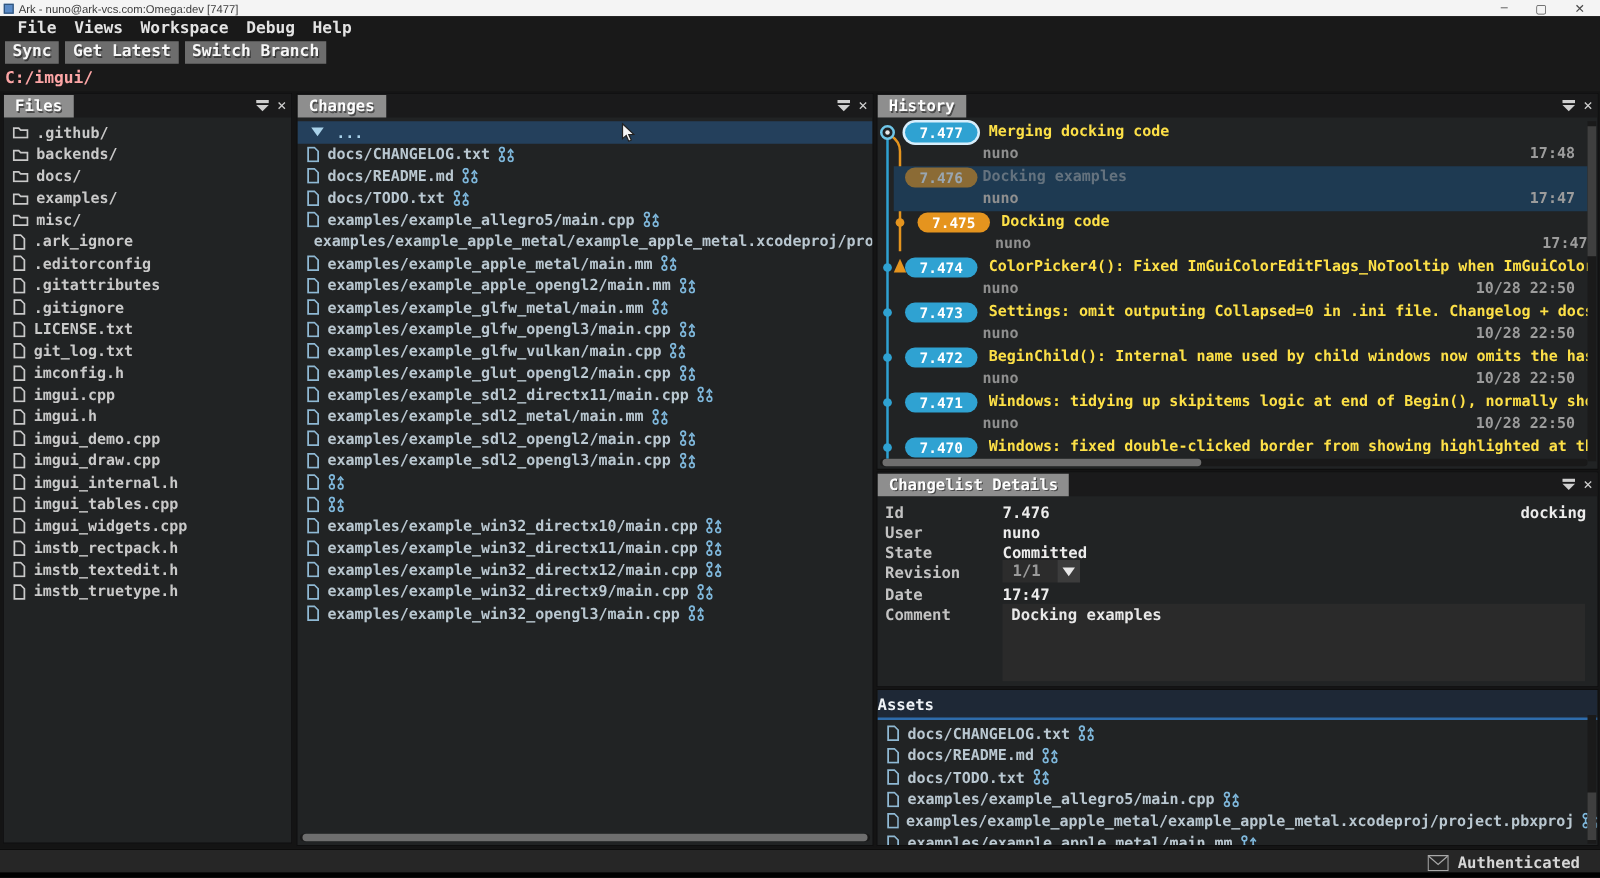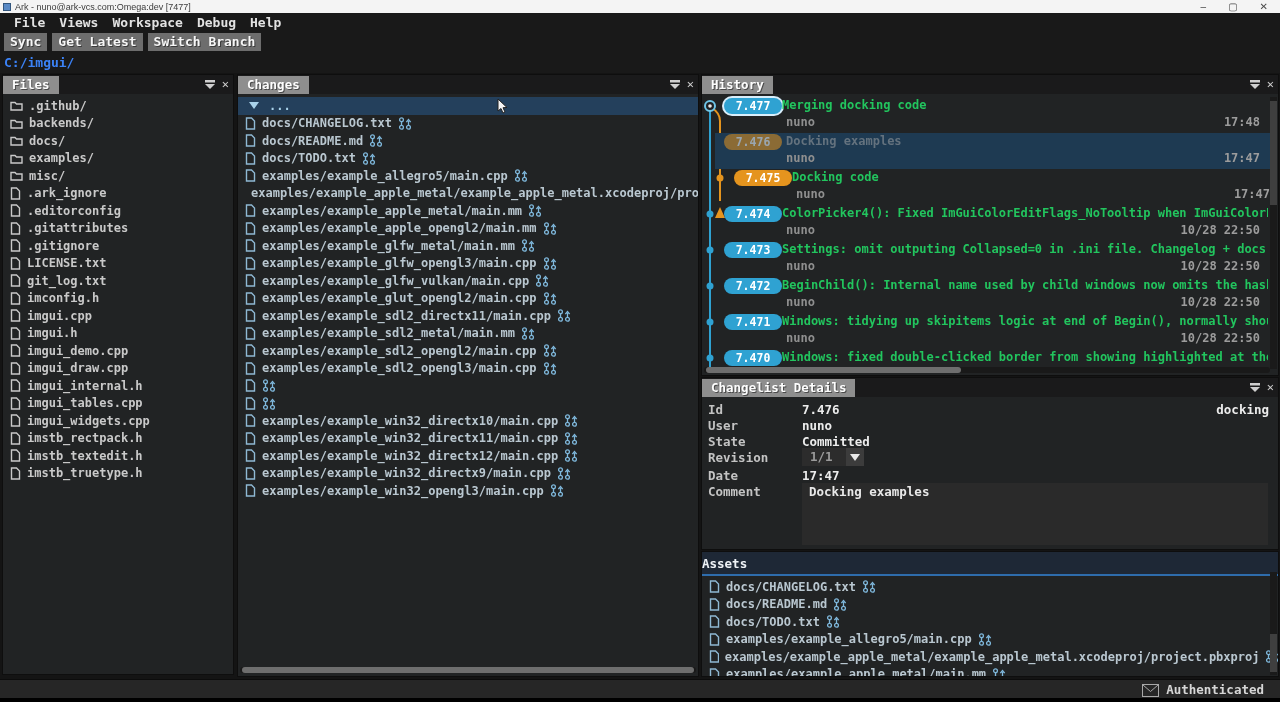--- a/index.html
+++ b/index.html
@@ -18,21 +18,21 @@
              display:flex; align-items:center; padding-left:7px; }
   .menu-item { color:#e3e3e3; font-size:13px; font-weight:bold; padding:0 7px; }
 
   #toolbar { position:absolute; left:0; top:32px; width:1280px; height:20px; background:#191919;
              display:flex; align-items:center; gap:5px; padding-left:4px; }
   .tool-btn { background:#6d6d6d; color:#f6f6f6; font-size:13px; font-weight:bold;
               padding:1px 6px 2px; text-shadow:1px 1px 0 #3a3a3a; }
 
   #pathrow { position:absolute; left:0; top:52px; width:1280px; height:21px; background:#191919;
              display:flex; align-items:center; padding-left:4px; }
-  #path-text { color:#3b82f6; font-size:13px; font-weight:bold; }
+  #path-text { color:#fca5a5; font-size:13px; font-weight:bold; }
 
   
   .panel { position:absolute; background:#212324; border:1px solid #0e0e0e; overflow:hidden; }
   .panel-header { height:19px; background:#1a1a1b; display:flex; align-items:flex-end; position:relative; }
   .tab { background:#8e8e8e; color:#fdfdfd; font-size:12.5px; font-weight:bold; line-height:17px;
          padding:0 9px 1px; text-shadow:1px 1px 0 #4a4a4a; white-space:nowrap; }
   .hdr-icons { position:absolute; right:4px; top:2px; display:flex; gap:6px; align-items:center; }
   .collapse-icon svg { display:block; }
   .close-icon { color:#cfcfcf; font-size:12px; font-weight:bold; line-height:14px; }
 
@@ -60,21 +60,21 @@
   #history-graph { position:absolute; left:0; top:3px; }
   .hist-entry { position:absolute; left:0; width:570px; height:36px; }
   .hist-entry.rowsel { background:#1e3a52; left:13px; width:557px; }
   .badge { position:absolute; left:22px; top:1px; width:58px; height:16px; border-radius:8px;
            color:#fff; font-size:11.5px; font-weight:bold; text-align:center; line-height:16px; }
   .hist-entry.rowsel .badge { left:9px; }
   .badge.cyan { background:#2fa2d2; }
   .badge.orange { background:#e5941e; }
   .badge.seled { box-shadow:0 0 0 2px #d8eefb; }
   .badge.dim { opacity:0.55; }
-  .hist-comment { position:absolute; left:80px; top:1px; width:486px; color:#22c55e;
+  .hist-comment { position:absolute; left:89px; top:1px; width:486px; color:#fde047;
                   font-size:12px; font-weight:bold; white-space:nowrap; overflow:hidden; }
   .hist-entry.rowsel .hist-comment { left:71px; color:#64727e; }
   .hist-user { position:absolute; left:84px; top:18px; color:#8f8f8f; font-size:12px; font-weight:bold; }
   .hist-entry.rowsel .hist-user { left:71px; }
   .hist-time { position:absolute; right:12px; top:18px; color:#9c9c9c; font-size:12px; font-weight:bold; }
   #history-hscroll { width:566px; } #history-hscroll .handle { width:255px; margin-left:2px; }
   .vscroll { position:absolute; top:22px; right:1px; width:7px; background:#1a1a1a; }
   .vscroll .handle { width:7px; background:#3f3f3f; }
   #history-vscroll { height:272px; } #history-vscroll .handle { height:104px; margin-top:4px; }
 

